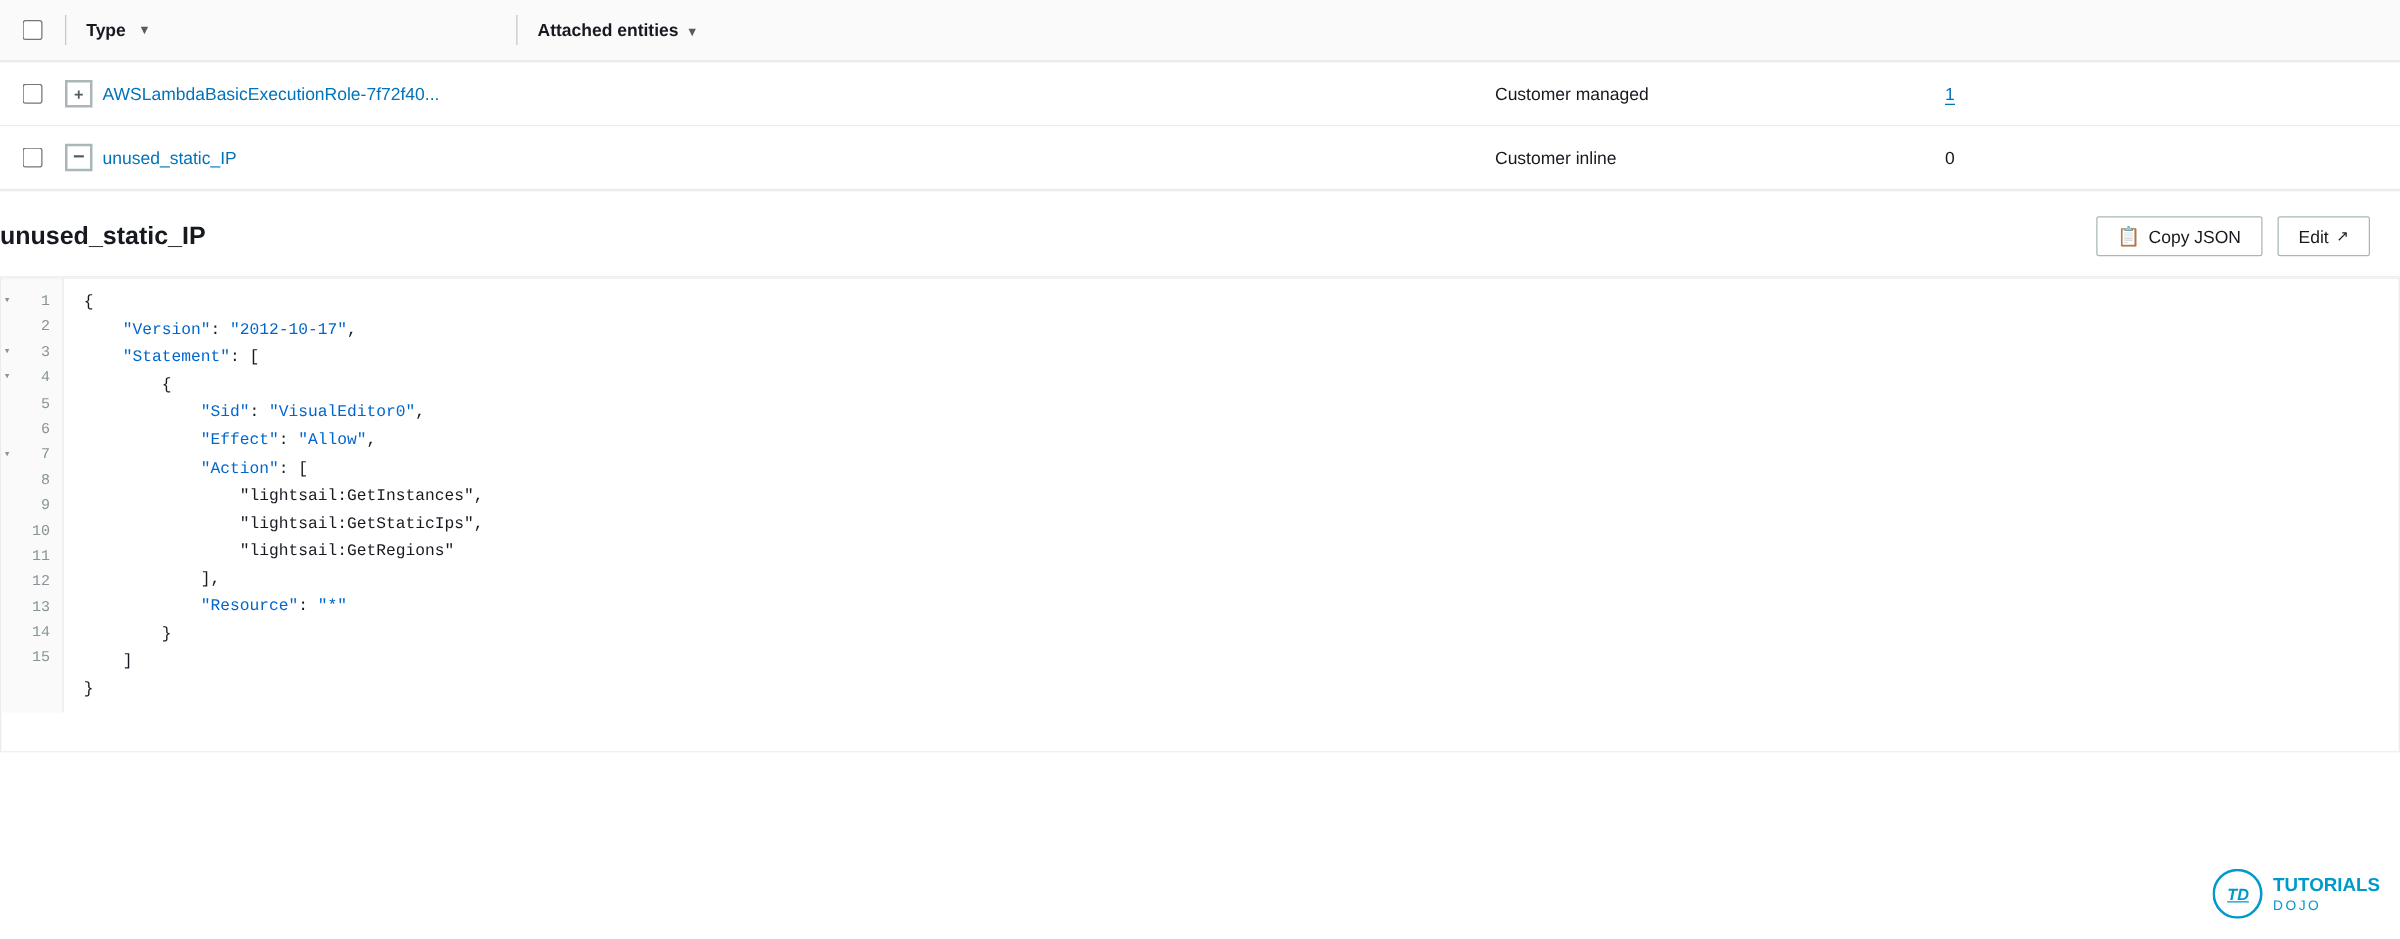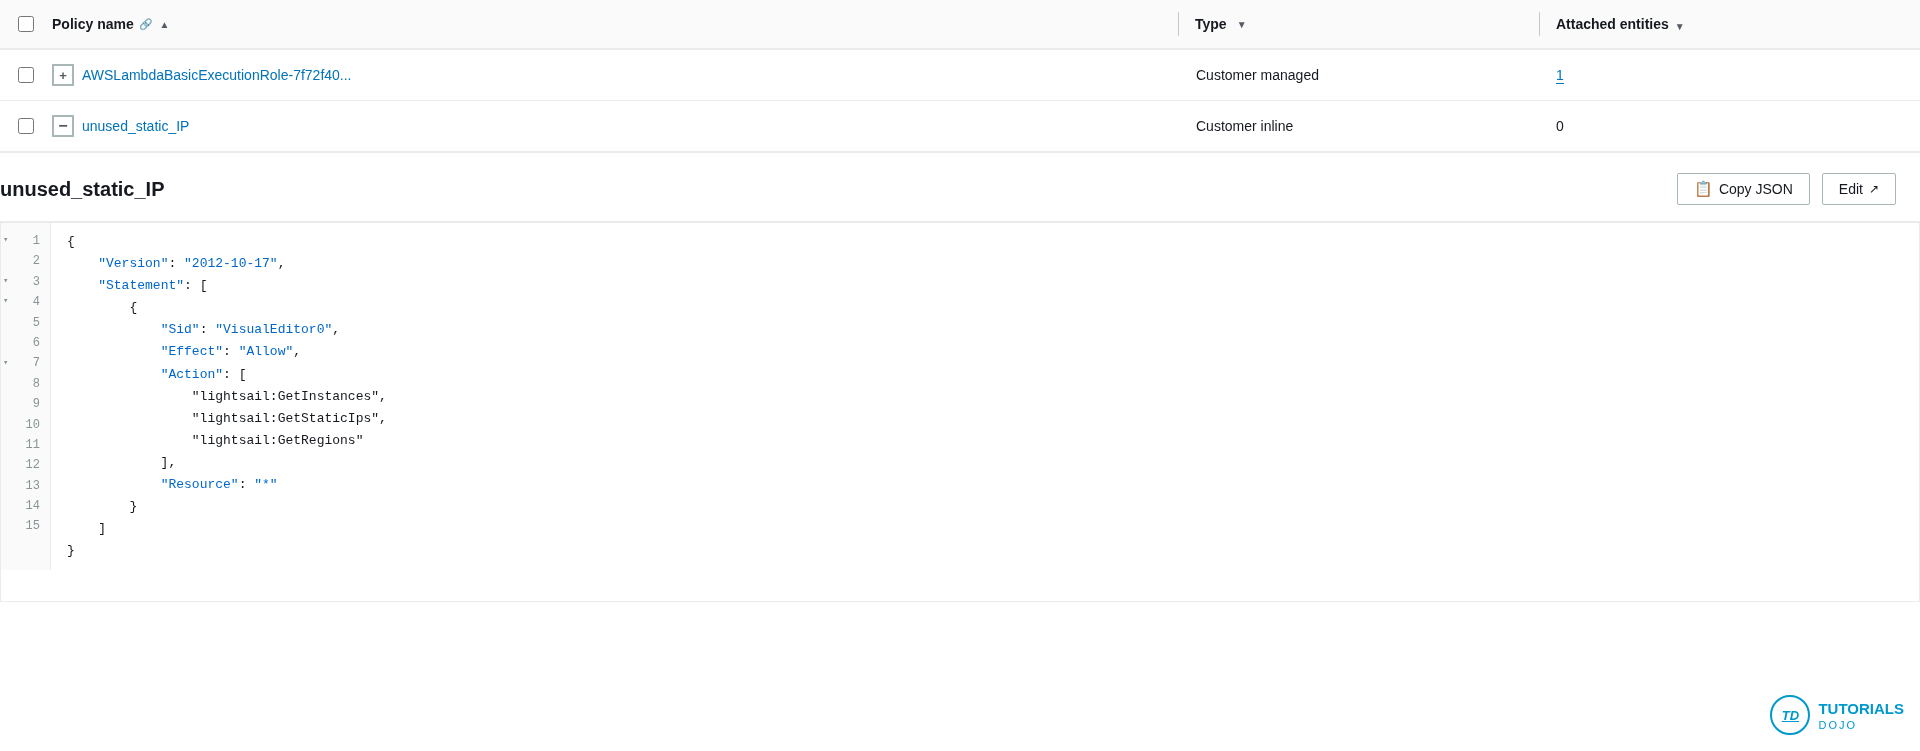--- a/index.html
+++ b/index.html
@@ -276,25 +276,20 @@
     }
   </style>
 </head>
 <body>
 
 <div class="table-section">
 
   <div class="table-header">
     <div class="col-checkbox">
       <input type="checkbox" class="checkbox-input" style="">
-    </div>
-    <div class="col-policy-name">
-      <span class="header-label">Policy name</span>
-      <span style="font-size:11px; color:#545b64;">🔗</span>
-      <span class="sort-icon">▲</span>
     </div>
     <div class="col-divider"></div>
     <div class="col-type">
       <span class="header-label">Type</span>
       <span class="sort-icon">▼</span>
     </div>
     <div class="col-divider"></div>
     <div class="col-attached">
       <span class="header-label">Attached entities</span>
       <span class="sort-icon">▼</span>

